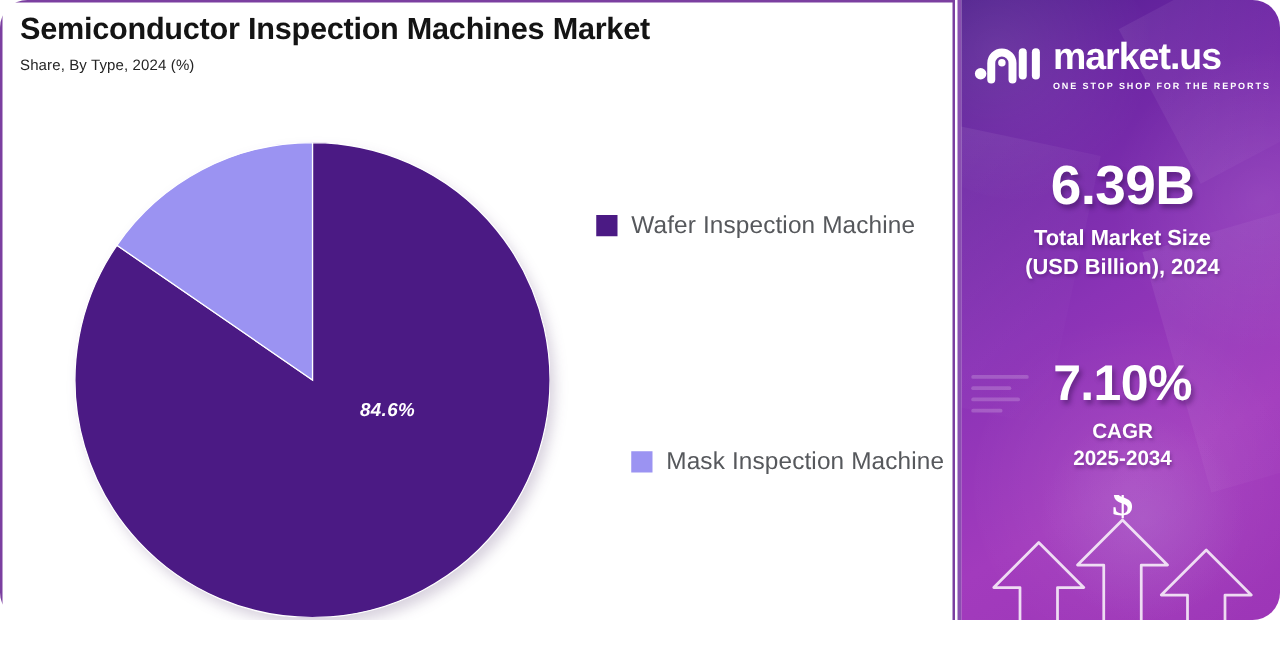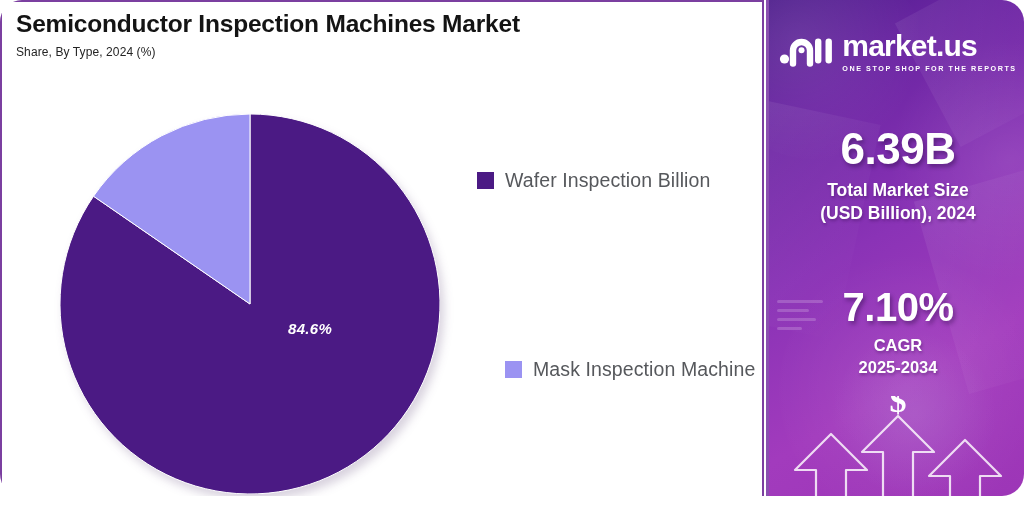--- a/index.html
+++ b/index.html
@@ -255,21 +255,21 @@
 
         <path id="slice-0" d="M190,190 L190.00,0.00 A190,190 0 1,1 33.53,82.22 Z" fill="#4B1A84" stroke="#ffffff" stroke-width="1"></path>
 
         <path id="slice-1" d="M190,190 L33.53,82.22 A190,190 0 0,1 190.00,0.00 Z" fill="#9B93F2" stroke="#ffffff" stroke-width="1"></path>
       </svg>
       <div class="pie-label">84.6%</div>
     </div>
 
     <div class="legend-item first">
       <span class="legend-swatch" id="swatch-0" style="background: rgb(75, 26, 132);"></span>
-      <span class="legend-text">Wafer Inspection Billion</span>
+      <span class="legend-text">Wafer Inspection Machine</span>
     </div>
 
     <div class="legend-item second">
       <span class="legend-swatch" id="swatch-1" style="background: rgb(155, 147, 242);"></span>
       <span class="legend-text">Mask Inspection Machine</span>
     </div>
   </div>
 
   <div class="stats-panel">
 

